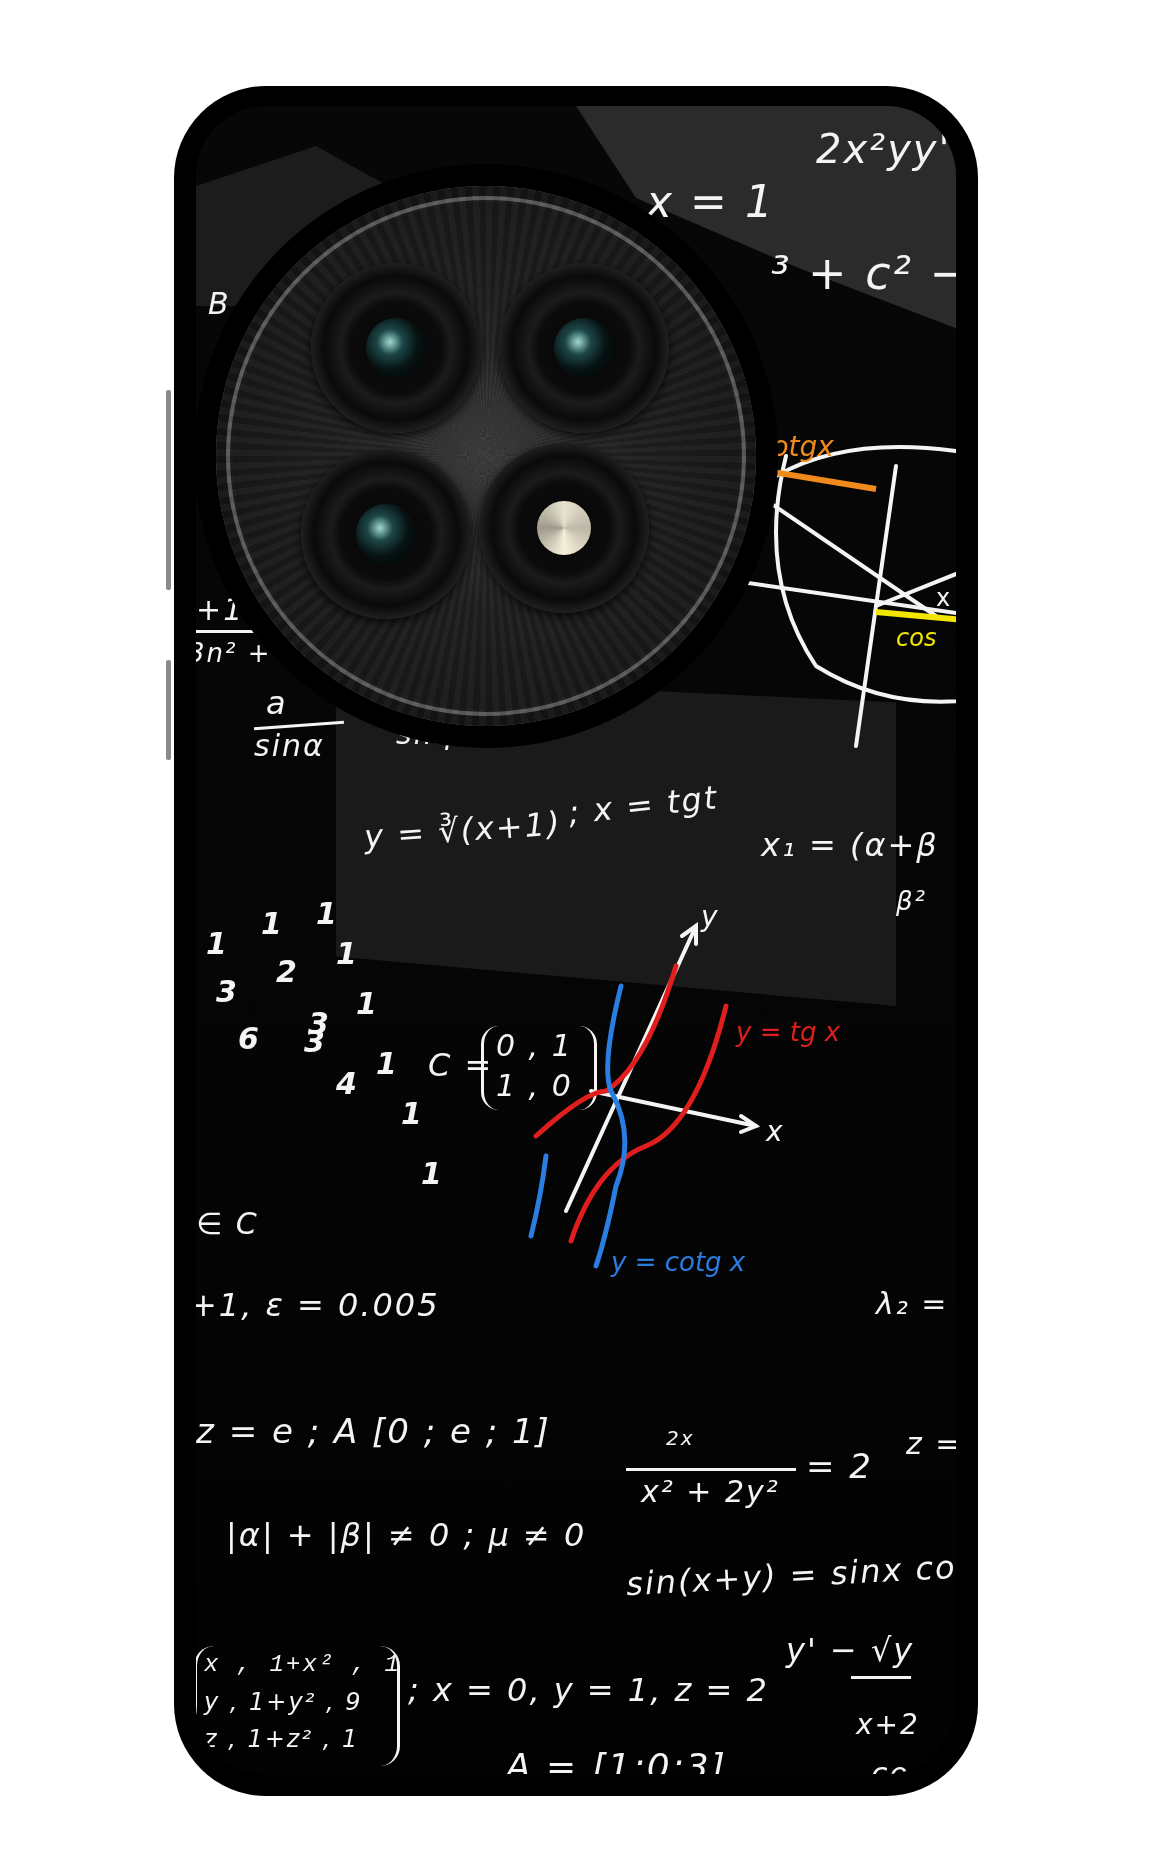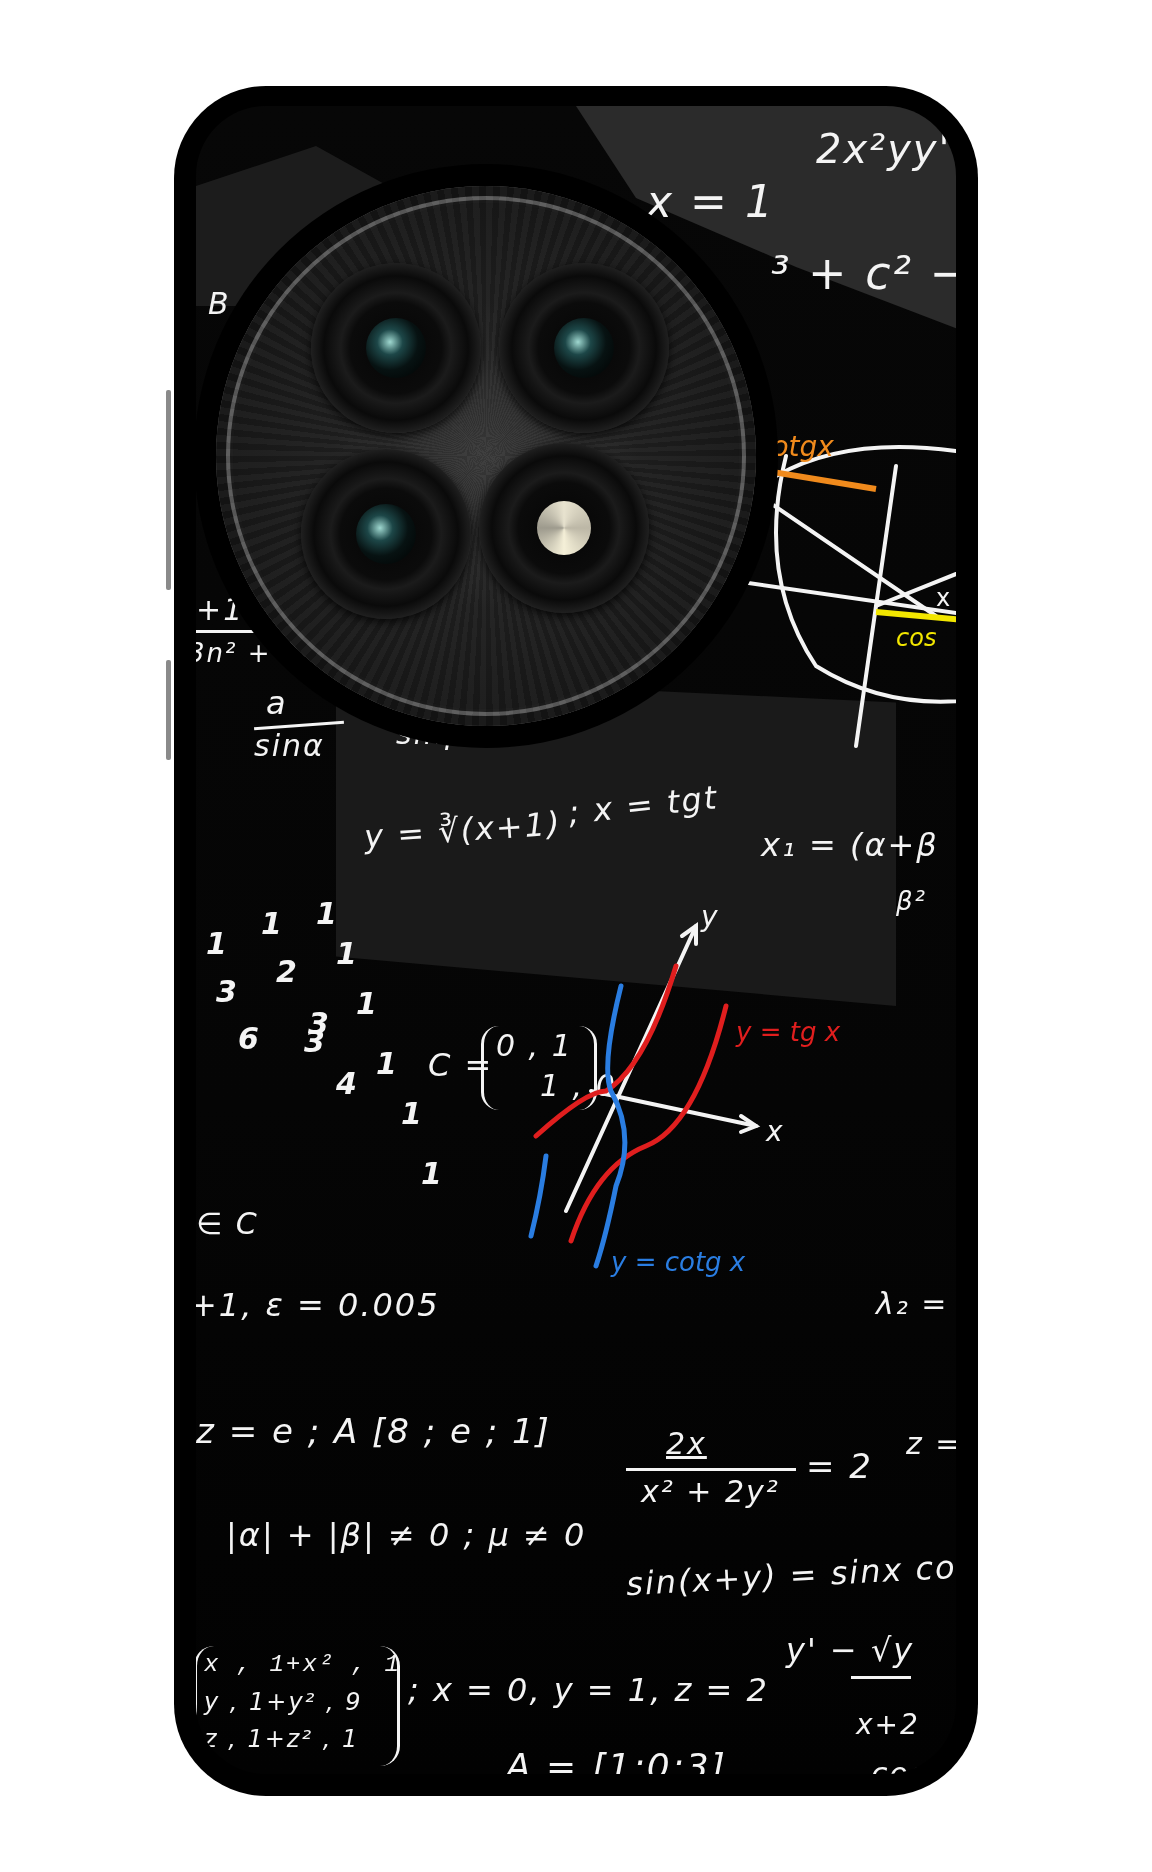--- a/index.html
+++ b/index.html
@@ -90,30 +90,30 @@
   <span class="hw" style="left:180px;top:940px;font-size:30px;font-weight:bold;">1</span>
   <span class="hw" style="left:42px;top:915px;font-size:30px;font-weight:bold;">6</span>
   <span class="hw" style="left:108px;top:918px;font-size:30px;font-weight:bold;">3</span>
   <span class="hw" style="left:140px;top:960px;font-size:30px;font-weight:bold;">4</span>
   <span class="hw" style="left:205px;top:990px;font-size:30px;font-weight:bold;">1</span>
   <span class="hw" style="left:225px;top:1050px;font-size:30px;font-weight:bold;">1</span>
 
   <span class="hw" style="left:232px;top:940px;font-size:32px;">C =</span>
   <div style="position:absolute;left:285px;top:920px;width:110px;height:84px;border-left:3px solid #f4f4f4;border-right:3px solid #f4f4f4;border-radius:18px;"></div>
   <span class="hw" style="left:300px;top:922px;font-size:30px;">0 , 1</span>
-  <span class="hw" style="left:300px;top:962px;font-size:30px;margin-left:44px;">1 , 0</span>
+  <span class="hw" style="left:300px;top:962px;font-size:30px;">1 , 0</span>
 
   <span class="hw" style="left:0;top:1100px;font-size:30px;">∈ C</span>
   <span class="hw" style="left:-6px;top:1180px;font-size:32px;">+1, ε = 0.005</span>
   <span class="hw" style="left:680px;top:1180px;font-size:30px;">λ₂ = i</span>
 
-  <span class="hw" style="left:0;top:1305px;font-size:34px;">z = e ; A [8 ; e ; 1]</span>
+  <span class="hw" style="left:0;top:1305px;font-size:34px;">z = e ; A [0 ; e ; 1]</span>
   <span class="hw" style="left:30px;top:1410px;font-size:32px;">|α| + |β| ≠ 0 ; μ ≠ 0</span>
 
-  <span class="hw" style="left:470px;top:1320px;font-size:30px;text-decoration:underline;">2x</span>
+  <span class="hw" style="left:470px;top:1320px;font-size:20px;">2x</span>
   <div style="position:absolute;left:430px;top:1362px;width:170px;height:3px;background:#f4f4f4;"></div>
   <span class="hw" style="left:445px;top:1368px;font-size:30px;">x² + 2y²</span>
   <span class="hw" style="left:610px;top:1340px;font-size:34px;">= 2</span>
   <span class="hw" style="left:710px;top:1320px;font-size:30px;">z =</span>
 
   <span class="hw" style="left:430px;top:1450px;font-size:32px;transform:rotate(-3deg);">sin(x+y) = sinx cos</span>
   <span class="hw" style="left:590px;top:1525px;font-size:32px;">y' − √y</span>
   <div style="position:absolute;left:655px;top:1570px;width:60px;height:3px;background:#f4f4f4;"></div>
   <span class="hw" style="left:660px;top:1602px;font-size:28px;">x+2</span>
 

